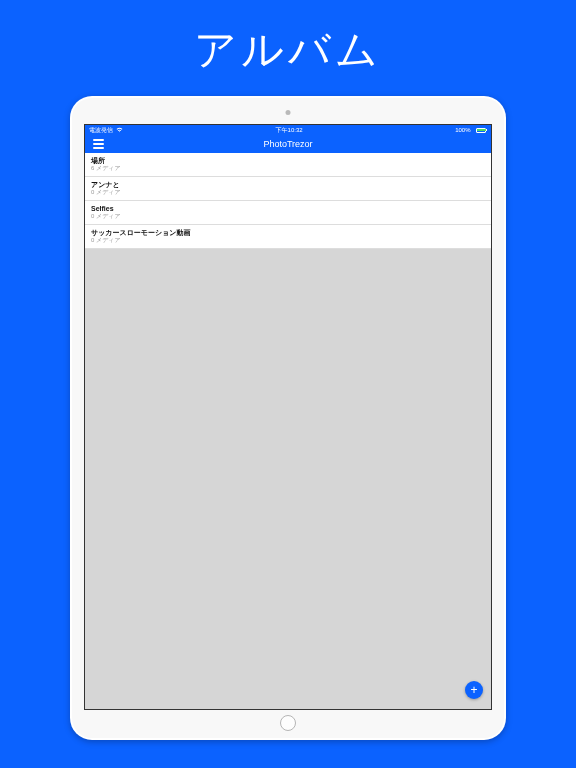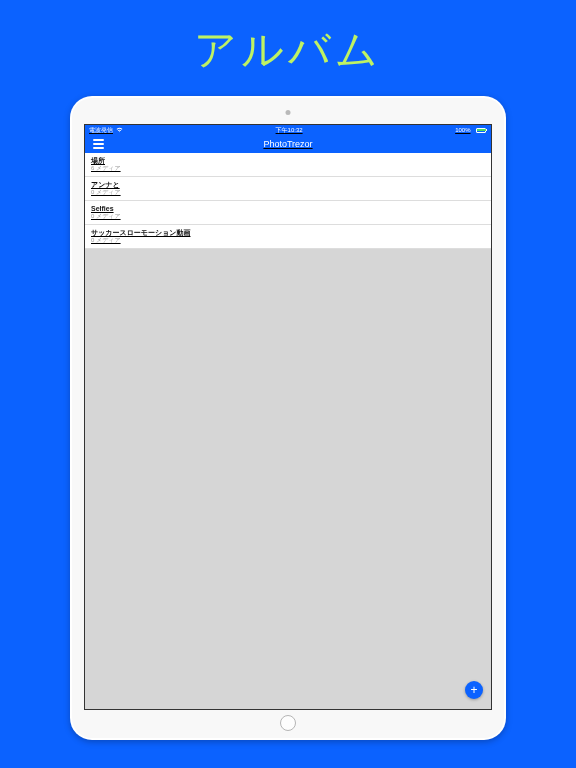--- a/index.html
+++ b/index.html
@@ -5,21 +5,21 @@
   * { margin: 0; padding: 0; box-sizing: border-box; }
   body {
     width: 576px;
     height: 768px;
     background: #0b62ff;
     font-family: -apple-system, "Helvetica Neue", Arial, sans-serif;
     overflow: hidden;
     position: relative;
   }
   .heading {
-    color: #bef264;
+    color: #ffffff;
     font-size: 42px;
     font-weight: 400;
     text-align: center;
     padding-top: 22px;
     letter-spacing: 4px;
   }
   .tablet {
     position: absolute;
     left: 70px;
     top: 96px;
@@ -47,21 +47,20 @@
   }
   .screen {
     position: absolute;
     left: 12px;
     right: 12px;
     top: 26px;
     bottom: 28px;
     background: #d6d6d6;
     border: 1px solid #333;
     overflow: hidden;
-    text-decoration: underline;
   }
   .home-btn {
     position: absolute;
     bottom: 7px;
     left: 50%;
     transform: translateX(-50%);
     width: 16px;
     height: 16px;
     border: 1px solid #b5b5b5;
     border-radius: 50%;

